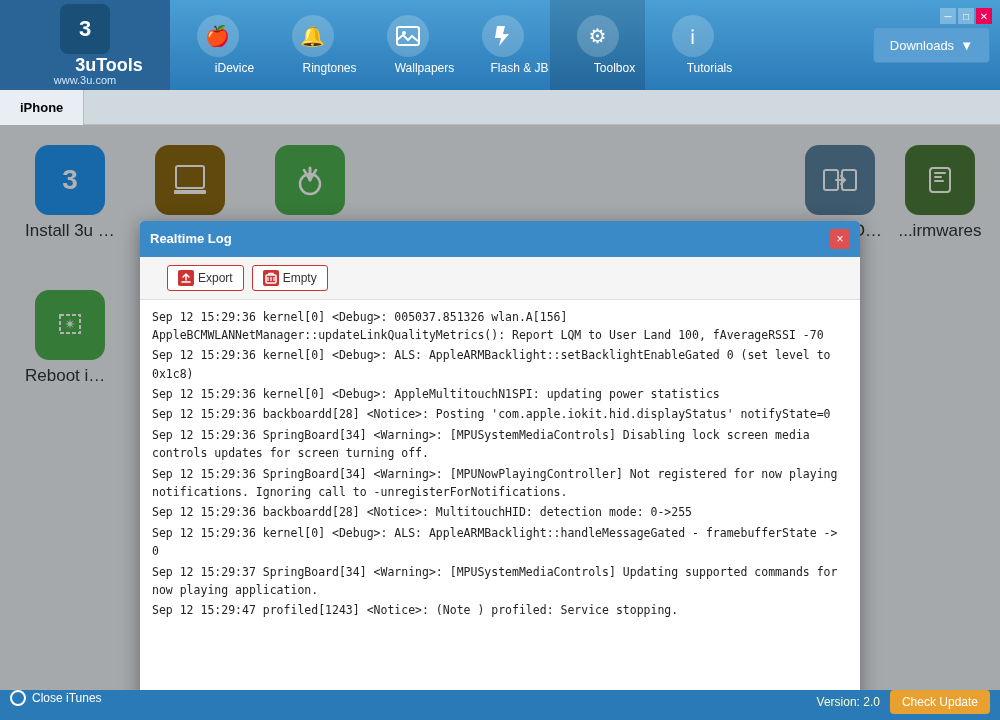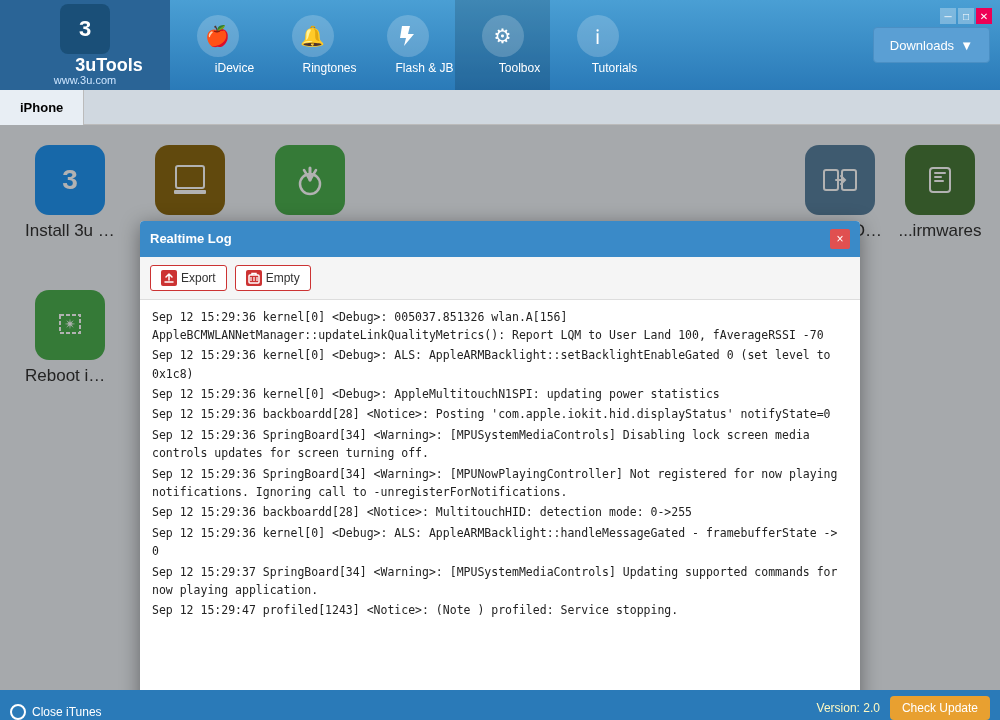--- a/index.html
+++ b/index.html
@@ -182,21 +182,21 @@
       overflow: hidden;
       text-overflow: ellipsis;
       white-space: nowrap;
     }
 
     
     .status-bar {
       height: 30px;
       background: #2a7ab8;
       display: flex;
-      align-items: flex-end;
+      align-items: flex-start;
       justify-content: space-between;
       padding: 0 10px;
       position: absolute;
       bottom: 0;
       width: 100%;
     }
     .status-left {
       display: flex;
       align-items: center;
       gap: 6px;
@@ -272,21 +272,21 @@
       border: none;
       border-radius: 2px;
       color: white;
       font-size: 12px;
       cursor: pointer;
       display: flex;
       align-items: center;
       justify-content: center;
     }
     .modal-toolbar {
-      padding: 8px 10px;
+      padding: 8px 27px;
       background: #f5f5f5;
       border-bottom: 1px solid #ddd;
       display: flex;
       gap: 8px;
     }
     .toolbar-btn {
       display: flex;
       align-items: center;
       gap: 4px;
       padding: 4px 10px;
@@ -340,20 +340,30 @@
   </div>
 
   <div class="nav-items">
     <div class="nav-item">
       <div class="nav-icon">🍎</div>
       <span class="nav-label">iDevice</span>
     </div>
     <div class="nav-item">
       <div class="nav-icon">🔔</div>
       <span class="nav-label">Ringtones</span>
+    </div>
+    <div class="nav-item">
+      <div class="nav-icon">
+        <svg width="24" height="20" viewBox="0 0 24 20" fill="none" stroke="white" stroke-width="2">
+            <rect x="1" y="1" width="22" height="18" rx="2"></rect>
+            <circle cx="8" cy="7" r="2" fill="white" stroke="none"></circle>
+            <polyline points="1,14 7,9 12,14 16,10 23,16" stroke="white" stroke-width="2" fill="none"></polyline>
+          </svg>
+      </div>
+      <span class="nav-label">Wallpapers</span>
     </div>
     <div class="nav-item">
       <div class="nav-icon">
         <svg width="24" height="24" viewBox="0 0 24 24" fill="white">
             <path d="M6 2L4 14h6l-2 8 10-12h-6l2-8z"></path>
           </svg>
       </div>
       <span class="nav-label">Flash &amp; JB</span>
     </div>
     <div class="nav-item active">

